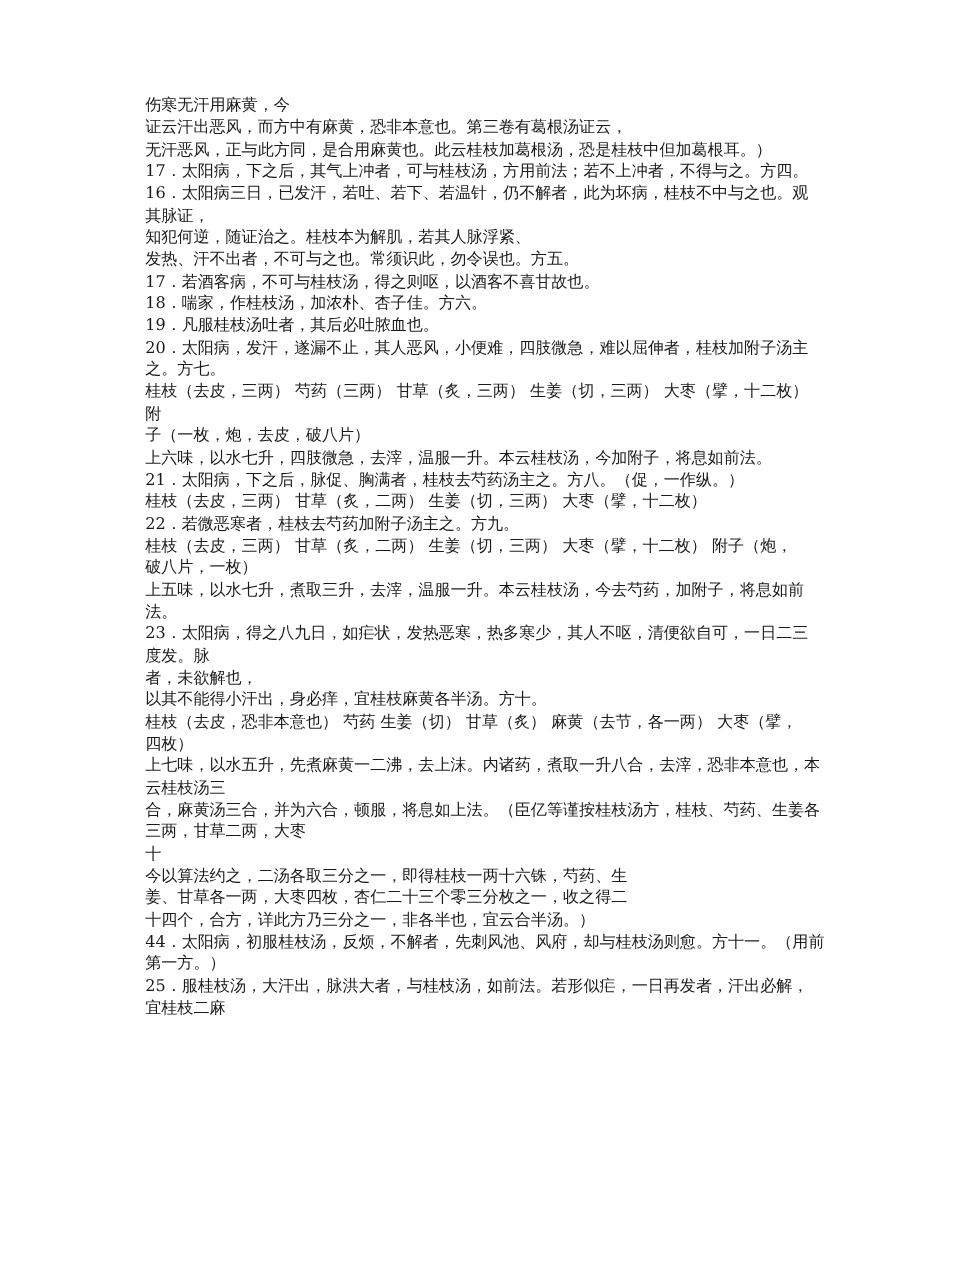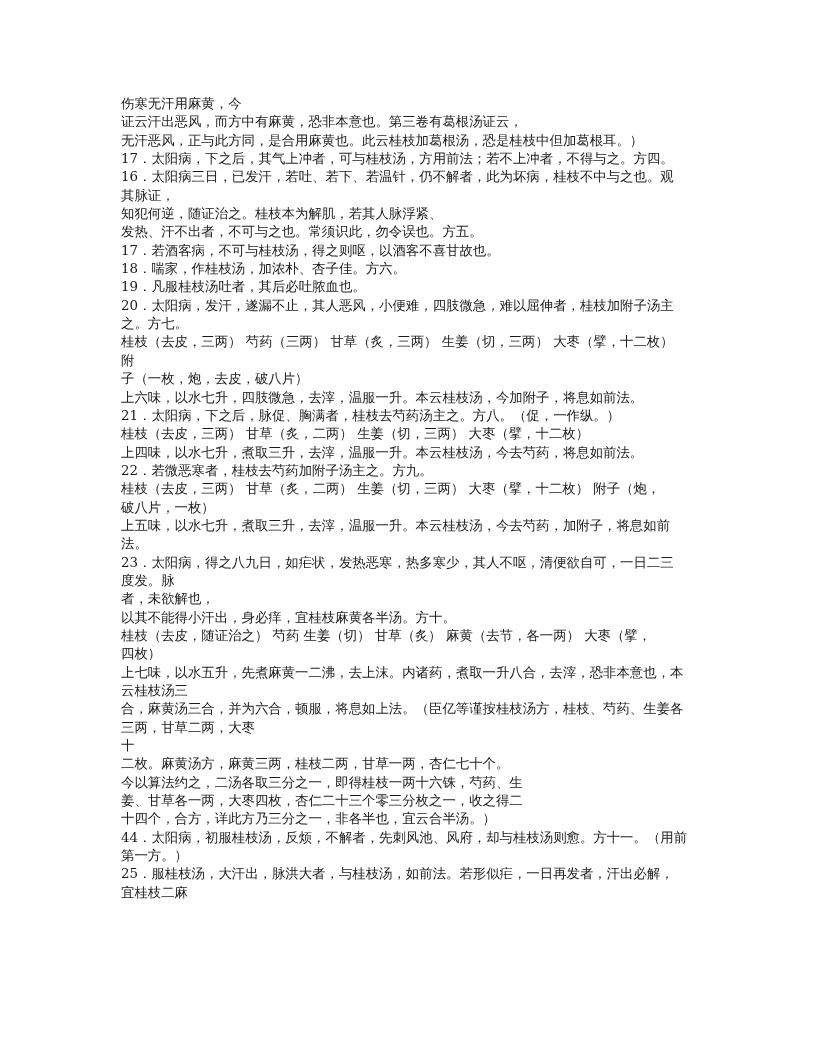--- a/index.html
+++ b/index.html
@@ -1,20 +1,20 @@
 <!DOCTYPE html>
 <html><head>
 <meta charset="utf-8">
 <style>
   html, body { margin: 0; padding: 0; background: #ffffff; }
   body { width: 816px; height: 1056px; position: relative; overflow: hidden; }
   .page {
     position: absolute;
     left: 121px;
-    top: 95px;
+    top: 80px;
     width: 578px;
     font-family: "DejaVu Serif", "Liberation Serif", serif;
     font-size: 13.4px;
     line-height: 18.35px;
     color: #1a1a1a;
   }
   .line { white-space: nowrap; height: 18.35px; }
 </style>
 </head>
 <body>
@@ -32,38 +32,36 @@
   <div class="line">18．喘家，作桂枝汤，加浓朴、杏子佳。方六。</div>
   <div class="line">19．凡服桂枝汤吐者，其后必吐脓血也。</div>
   <div class="line">20．太阳病，发汗，遂漏不止，其人恶风，小便难，四肢微急，难以屈伸者，桂枝加附子汤主</div>
   <div class="line">之。方七。</div>
   <div class="line">桂枝（去皮，三两） 芍药（三两） 甘草（炙，三两） 生姜（切，三两） 大枣（擘，十二枚）</div>
   <div class="line">附</div>
   <div class="line">子（一枚，炮，去皮，破八片）</div>
   <div class="line">上六味，以水七升，四肢微急，去滓，温服一升。本云桂枝汤，今加附子，将息如前法。</div>
   <div class="line">21．太阳病，下之后，脉促、胸满者，桂枝去芍药汤主之。方八。（促，一作纵。）</div>
   <div class="line">桂枝（去皮，三两） 甘草（炙，二两） 生姜（切，三两） 大枣（擘，十二枚）</div>
-  <div class="line">上四味，以水七升，煮取三升，去滓，温服一升。本云桂枝汤，今去芍药，将息如前法。</div>
   <div class="line">22．若微恶寒者，桂枝去芍药加附子汤主之。方九。</div>
   <div class="line">桂枝（去皮，三两） 甘草（炙，二两） 生姜（切，三两） 大枣（擘，十二枚） 附子（炮，</div>
   <div class="line">破八片，一枚）</div>
   <div class="line">上五味，以水七升，煮取三升，去滓，温服一升。本云桂枝汤，今去芍药，加附子，将息如前</div>
   <div class="line">法。</div>
   <div class="line">23．太阳病，得之八九日，如疟状，发热恶寒，热多寒少，其人不呕，清便欲自可，一日二三</div>
   <div class="line">度发。脉</div>
   <div class="line">者，未欲解也，</div>
   <div class="line">以其不能得小汗出，身必痒，宜桂枝麻黄各半汤。方十。</div>
-  <div class="line">桂枝（去皮，随证治之） 芍药 生姜（切） 甘草（炙） 麻黄（去节，各一两） 大枣（擘，</div>
+  <div class="line">桂枝（去皮，恐非本意也） 芍药 生姜（切） 甘草（炙） 麻黄（去节，各一两） 大枣（擘，</div>
   <div class="line">四枚）</div>
   <div class="line">上七味，以水五升，先煮麻黄一二沸，去上沫。内诸药，煮取一升八合，去滓，恐非本意也，本</div>
   <div class="line">云桂枝汤三</div>
   <div class="line">合，麻黄汤三合，并为六合，顿服，将息如上法。（臣亿等谨按桂枝汤方，桂枝、芍药、生姜各</div>
   <div class="line">三两，甘草二两，大枣</div>
   <div class="line">十</div>
-  <div class="line">二枚。麻黄汤方，麻黄三两，桂枝二两，甘草一两，杏仁七十个。</div>
   <div class="line">今以算法约之，二汤各取三分之一，即得桂枝一两十六铢，芍药、生</div>
   <div class="line">姜、甘草各一两，大枣四枚，杏仁二十三个零三分枚之一，收之得二</div>
   <div class="line">十四个，合方，详此方乃三分之一，非各半也，宜云合半汤。）</div>
   <div class="line">44．太阳病，初服桂枝汤，反烦，不解者，先刺风池、风府，却与桂枝汤则愈。方十一。（用前</div>
   <div class="line">第一方。）</div>
   <div class="line">25．服桂枝汤，大汗出，脉洪大者，与桂枝汤，如前法。若形似疟，一日再发者，汗出必解，</div>
   <div class="line">宜桂枝二麻</div>
 </div>
 
 </body></html>

